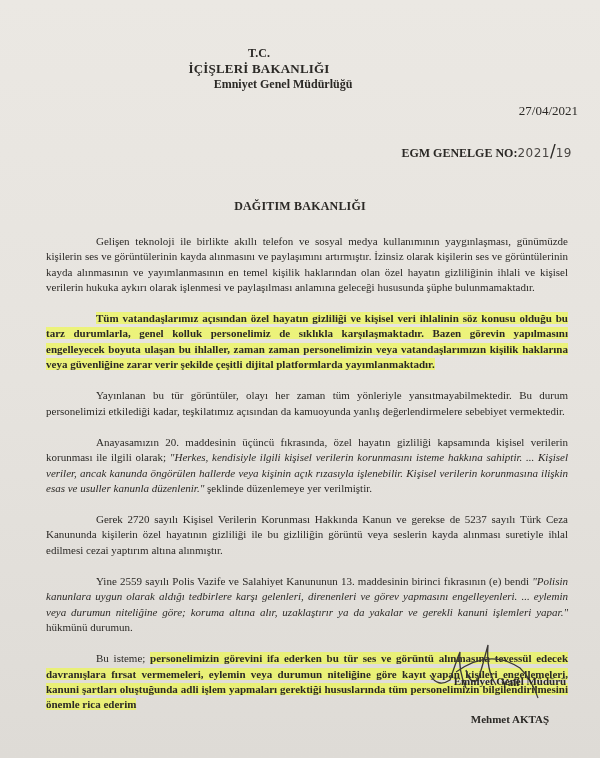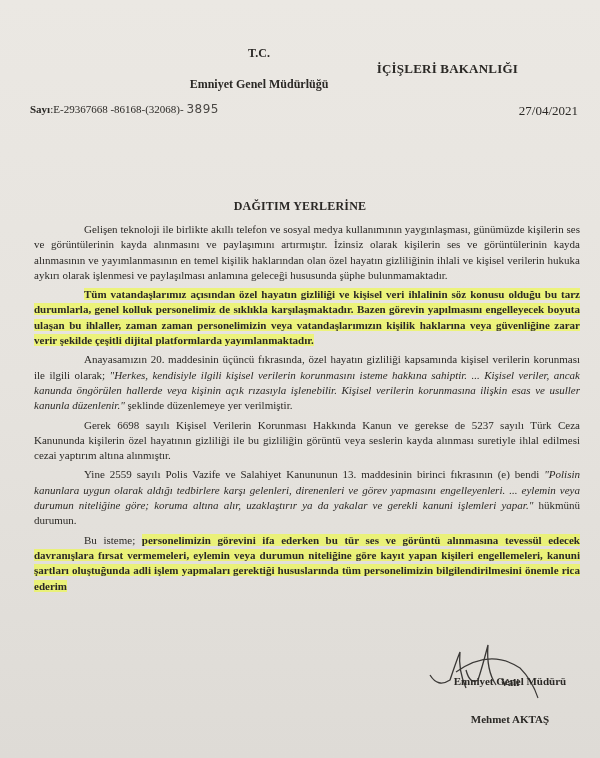--- a/index.html
+++ b/index.html
@@ -8,61 +8,62 @@
     background:#e4e1dc;
     font-family:"Liberation Serif", "DejaVu Serif", serif;
     color:#2b2926;
   }
   .page {
     position:relative; width:600px; height:758px;
     background:linear-gradient(180deg,#ebe8e3 0%,#e6e3de 50%,#dedbd6 100%);
   }
   .hdr { position:absolute; left:0; width:518px; text-align:center; font-weight:bold; }
   .tc { top:46px; font-size:12px; }
-  .ministry { top:61px; font-size:13px; letter-spacing:0.2px;text-align:right; }
-  .directorate { top:77px; font-size:12px; }
+  .ministry { top:61px; font-size:13px; letter-spacing:0.2px; }
+  .directorate { top:77px; font-size:12px;padding-left:24px; }
   .sayi { position:absolute; left:30px; top:102px; font-size:11px; }
   .sayi b, .konu b { font-weight:bold; }
   .hand { font-family:"DejaVu Sans", sans-serif; font-size:12px; color:#4a4744; letter-spacing:0.5px; }
   .date { position:absolute; right:22px; top:103px; font-size:13px; }
   .konu { position:absolute; left:30px; top:116px; font-size:11px; }
   .genelge { position:absolute; right:28px; top:141px; font-size:12px; font-weight:bold; }
   .genelge .hand { font-weight:normal; font-size:12px; }
   .genelge .slash { font-size:17px; font-weight:normal; font-family:"DejaVu Sans",sans-serif; }
   .dagitim { position:absolute; left:0; width:600px; top:199px; text-align:center; font-weight:bold; font-size:12px; letter-spacing:0.2px; }
   .body { position:absolute; left:30px; width:554px; top:218px; font-size:11px; line-height:15.3px; text-align:justify; }
-  .body p { margin:4px; text-indent:50px; }
+  .body p { margin:16px; text-indent:50px; }
   .hl { background:rgba(240,255,40,0.55);font-weight:bold; }
   i { font-style:italic; }
   .sig { position:absolute; left:410px; top:640px; width:150px; height:60px; }
   .signer { position:absolute; left:440px; width:140px; text-align:center; font-weight:bold; font-size:11px; }
   .s1 { top:685px;margin-top:28px; } .s2 { top:676px; } .s3 { top:675px; }
 </style>
 </head>
 <body>
 
 <div class="page">
 
   <div class="hdr tc">T.C.</div>
   <div class="hdr ministry">İÇİŞLERİ BAKANLIĞI</div>
   <div class="hdr directorate">Emniyet Genel Müdürlüğü</div>
 
-  <div class="sayi">
-    <b>Sayı</b><span>:E-29367668 -86168-(32068)- </span><span class="hand">3895</span>
-  </div>
   <div class="date">27/04/2021</div>
 
+  <div class="genelge">
+    <span>EGM GENELGE NO:</span><span class="hand">2021</span><span class="slash">/</span><span class="hand">19</span>
+  </div>
 
-  <div class="dagitim">DAĞITIM YERLERİNE</div>
+  <div class="dagitim">DAĞITIM BAKANLIĞI</div>
 
   <div class="body">
     <p>Gelişen teknoloji ile birlikte akıllı telefon ve sosyal medya kullanımının yaygınlaşması, günümüzde kişilerin ses ve görüntülerinin kayda alınmasını ve paylaşımını artırmıştır. İzinsiz olarak kişilerin ses ve görüntülerinin kayda alınmasının ve yayımlanmasının en temel kişilik haklarından olan özel hayatın gizliliğinin ihlali ve kişisel verilerin hukuka aykırı olarak işlenmesi ve paylaşılması anlamına geleceği hususunda şüphe bulunmamaktadır.</p>
     <p><span class="hl">Tüm vatandaşlarımız açısından özel hayatın gizliliği ve kişisel veri ihlalinin söz konusu olduğu bu tarz durumlarla, genel kolluk personelimiz de sıklıkla karşılaşmaktadır. Bazen görevin yapılmasını engelleyecek boyuta ulaşan bu ihlaller, zaman zaman personelimizin veya vatandaşlarımızın kişilik haklarına veya güvenliğine zarar verir şekilde çeşitli dijital platformlarda yayımlanmaktadır.</span></p>
+    <p>Yayınlanan bu tür görüntüler, olayı her zaman tüm yönleriyle yansıtmayabilmektedir. Bu durum personelimizi etkilediği kadar, teşkilatımız açısından da kamuoyunda yanlış değerlendirmelere sebebiyet vermektedir.</p>
     <p><span>Anayasamızın 20. maddesinin üçüncü fıkrasında, özel hayatın gizliliği kapsamında kişisel verilerin korunması ile ilgili olarak; </span><i>"Herkes, kendisiyle ilgili kişisel verilerin korunmasını isteme hakkına sahiptir. ... Kişisel veriler, ancak kanunda öngörülen hallerde veya kişinin açık rızasıyla işlenebilir. Kişisel verilerin korunmasına ilişkin esas ve usuller kanunla düzenlenir."</i><span> şeklinde düzenlemeye yer verilmiştir.</span></p>
-    <p>Gerek 6698 sayılı Kişisel Verilerin Korunması Hakkında Kanun ve gerekse de 5237 sayılı Türk Ceza Kanununda kişilerin özel hayatının gizliliği ile bu gizliliğin görüntü veya seslerin kayda alınması suretiyle ihlal edilmesi cezai yaptırım altına alınmıştır.</p>
+    <p>Gerek 2720 sayılı Kişisel Verilerin Korunması Hakkında Kanun ve gerekse de 5237 sayılı Türk Ceza Kanununda kişilerin özel hayatının gizliliği ile bu gizliliğin görüntü veya seslerin kayda alınması suretiyle ihlal edilmesi cezai yaptırım altına alınmıştır.</p>
     <p><span>Yine 2559 sayılı Polis Vazife ve Salahiyet Kanununun 13. maddesinin birinci fıkrasının (e) bendi </span><i>"Polisin kanunlara uygun olarak aldığı tedbirlere karşı gelenleri, direnenleri ve görev yapmasını engelleyenleri. ... eylemin veya durumun niteliğine göre; koruma altına alır, uzaklaştırır ya da yakalar ve gerekli kanuni işlemleri yapar."</i><span> hükmünü durumun.</span></p>
     <p><span>Bu isteme; </span><span class="hl">personelimizin görevini ifa ederken bu tür ses ve görüntü alınmasına tevessül edecek davranışlara fırsat vermemeleri, eylemin veya durumun niteliğine göre kayıt yapan kişileri engellemeleri, kanuni şartları oluştuğunda adli işlem yapmaları gerektiği hususlarında tüm personelimizin bilgilendirilmesini önemle rica ederim</span></p>
   </div>
 
   <svg class="sig" viewBox="0 0 150 60">
     <path d="M20 35 Q28 48 40 40 Q46 22 50 12 Q48 30 56 48" fill="none" stroke="#3a3836" stroke-width="1.3"></path>
     <path d="M56 30 Q60 45 68 40 Q72 28 78 5 Q76 30 86 45" fill="none" stroke="#3a3836" stroke-width="1.3"></path>
     <path d="M46 32 Q80 8 110 28 Q122 40 128 58" fill="none" stroke="#3a3836" stroke-width="1.1"></path>
   </svg>
 

